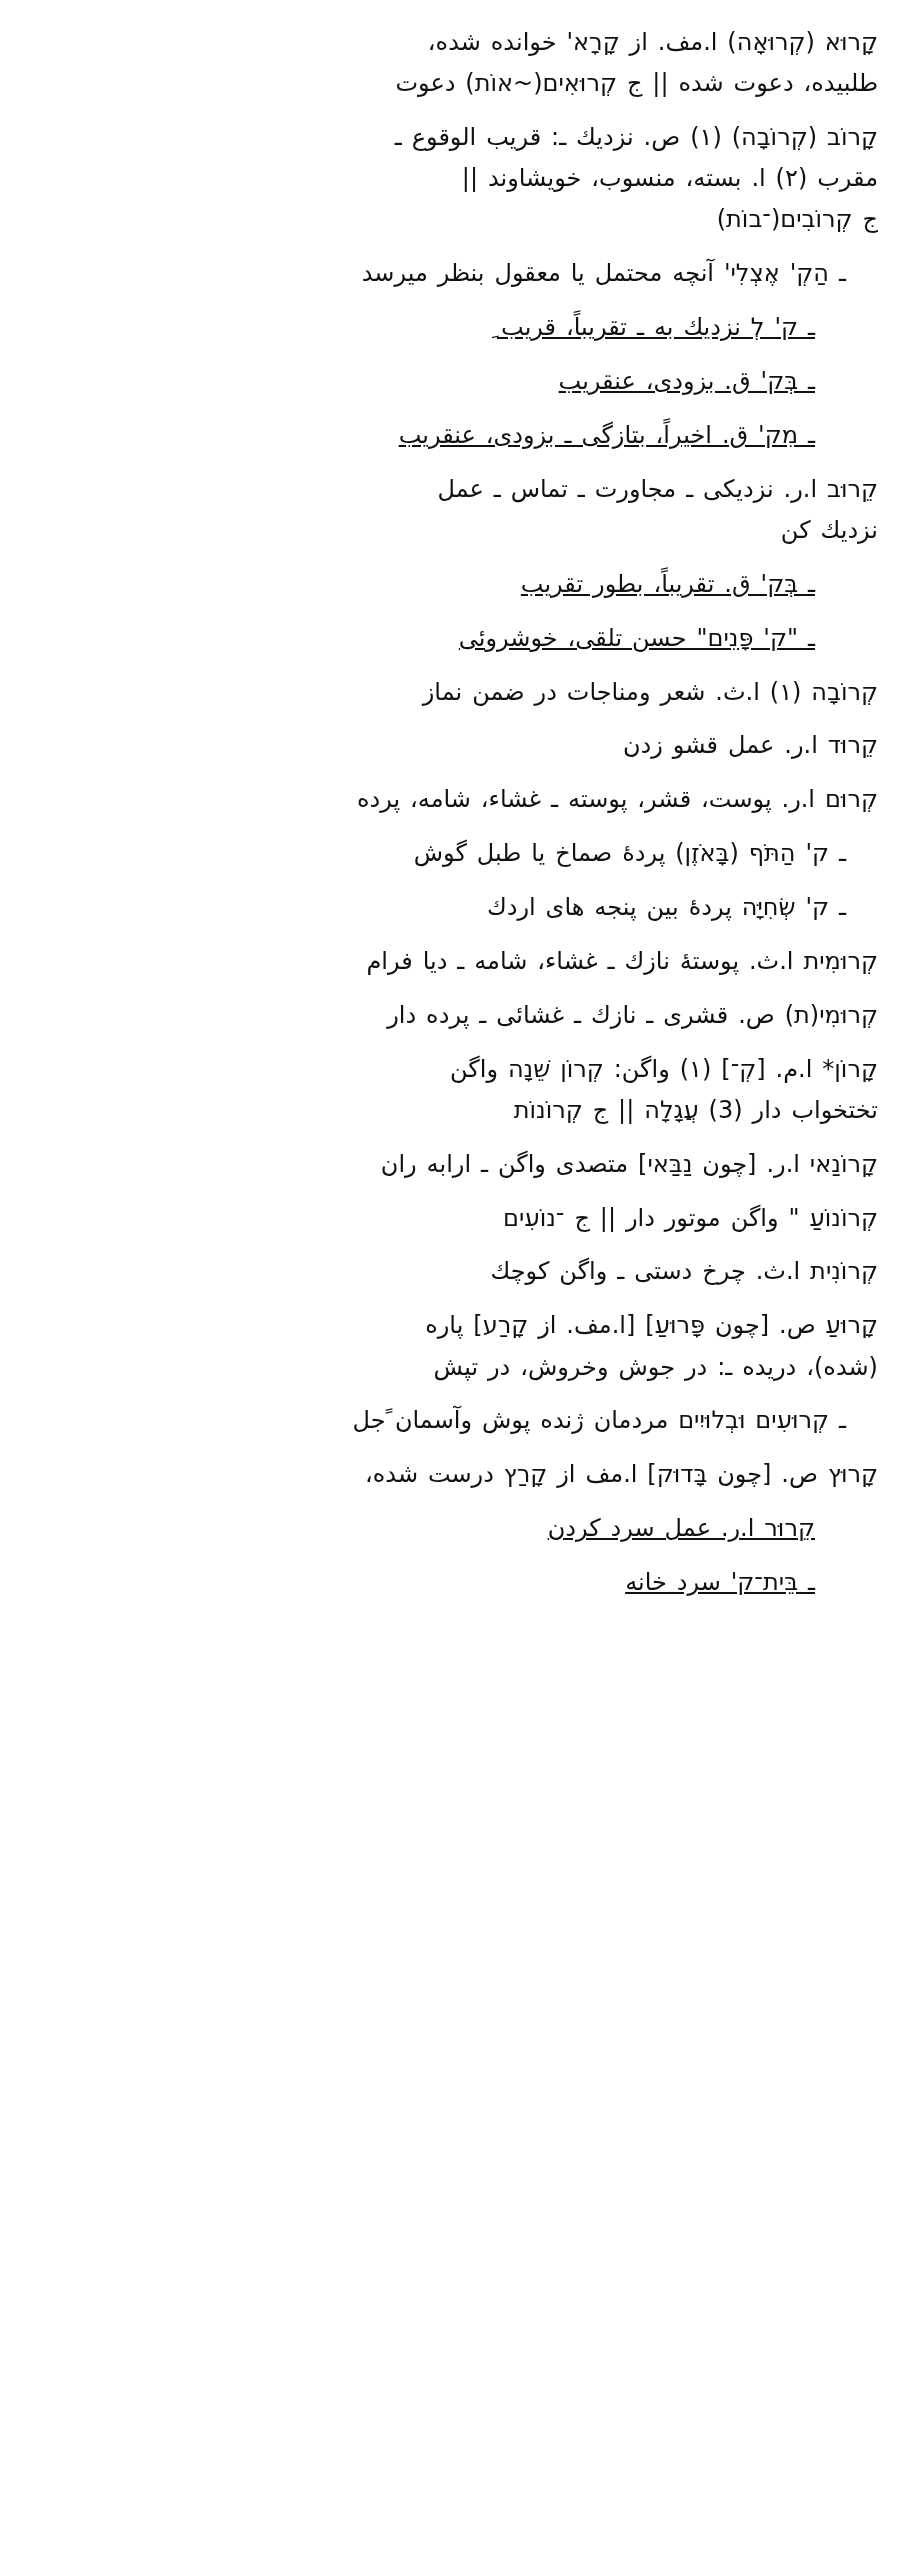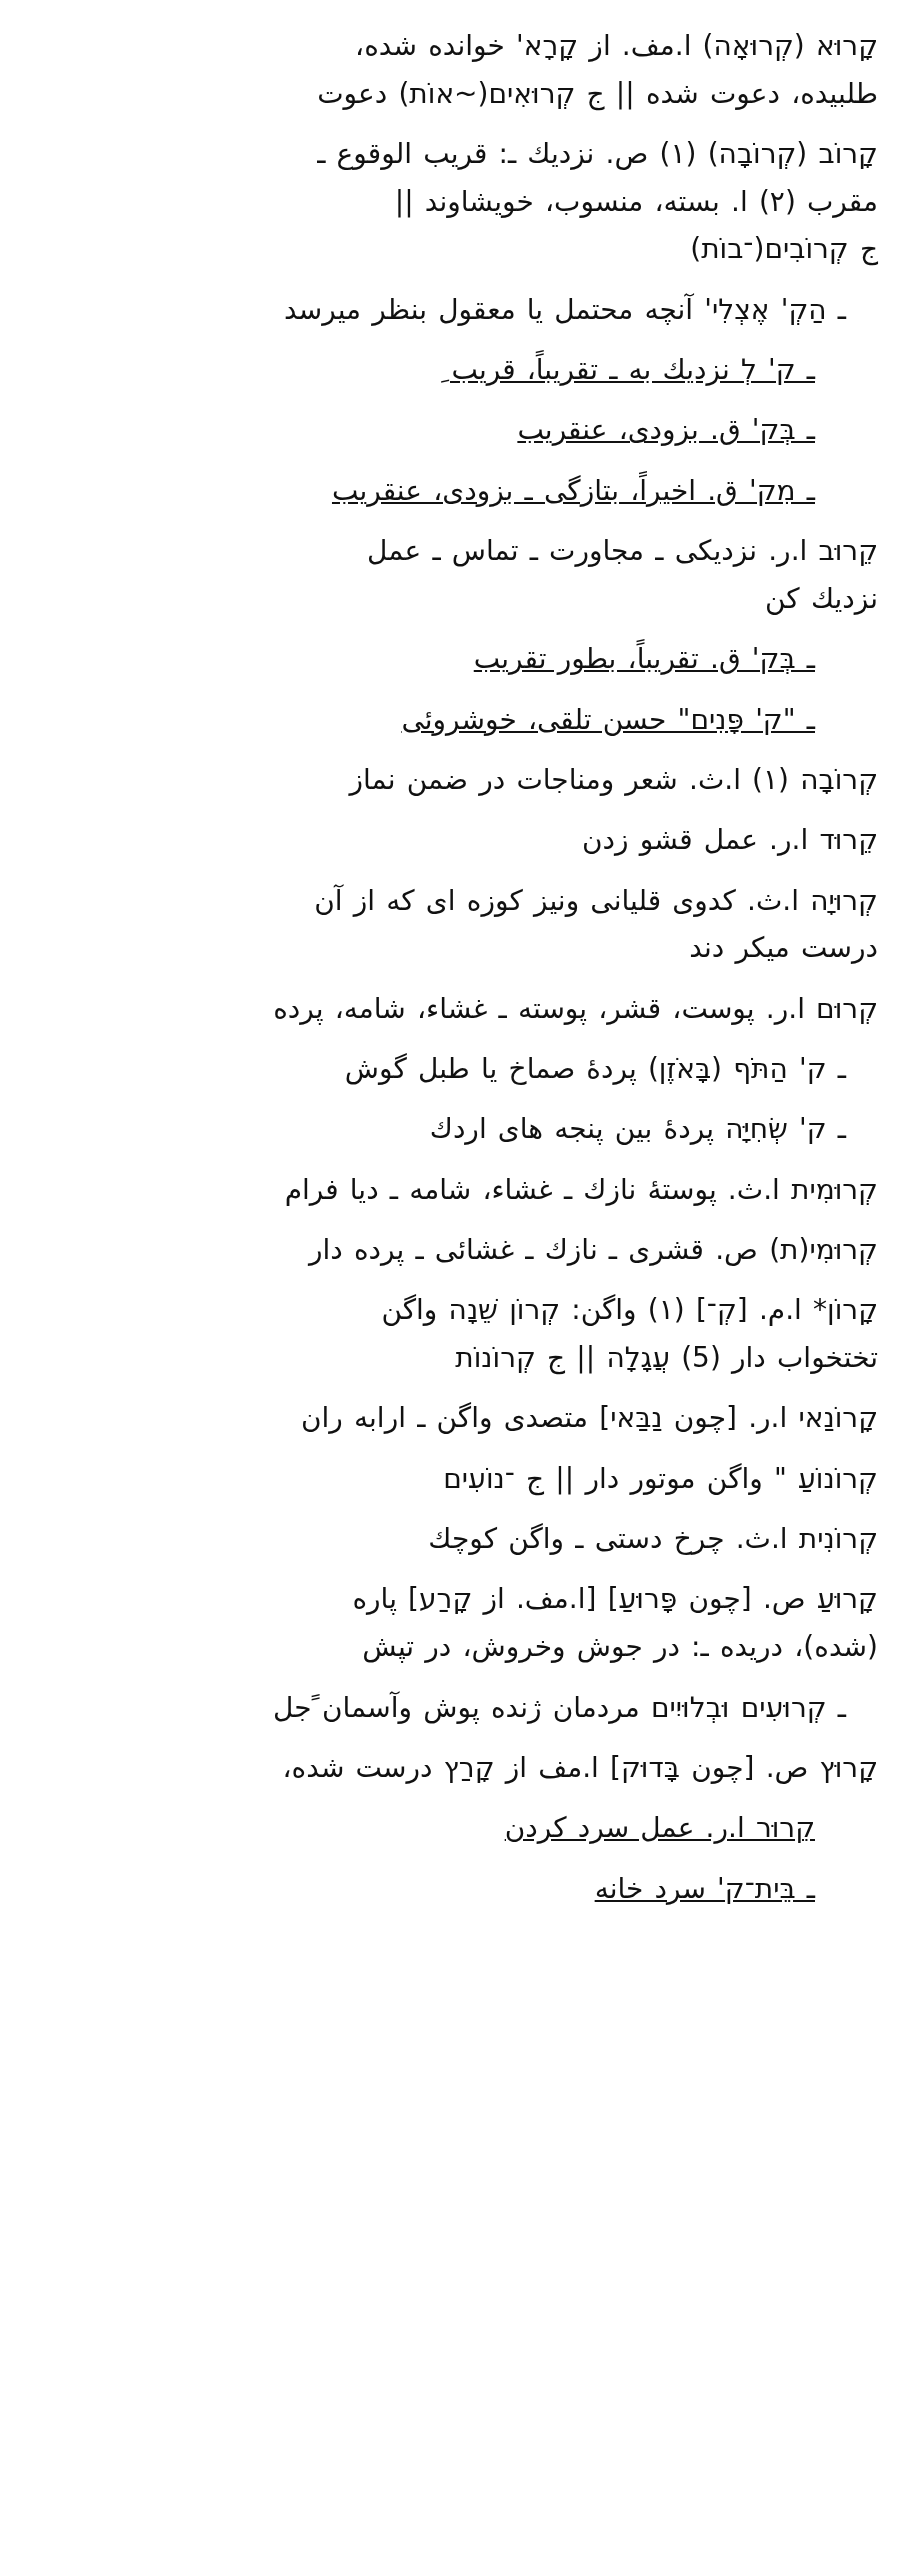--- a/index.html
+++ b/index.html
@@ -21,21 +21,21 @@
     direction: rtl;
     text-align: right;
   }
   .entry {
     margin-bottom: 15px;
   }
   .line {
     direction: rtl;
     text-align: right;
     line-height: 1.62;
-    font-size: 28px;
+    font-size: 24px;
     letter-spacing: 0px;
     margin: 0 0 2.3px 0;
     word-spacing: 2.3px;
   }
   .line.indent1 {
     padding-right: 32px;
   }
   .line.indent2 {
     padding-right: 63px;
     text-decoration: underline;
@@ -77,41 +77,37 @@
       <div class="entry">
         <p class="line indent2">ـ "ק' פָּנִים"  حسن تلقی، خوشروئی</p>
       </div>
       <div class="entry">
         <p class="line">קְרוֹבָה (۱) ا.ث.  شعر ومناجات در ضمن نماز</p>
       </div>
       <div class="entry">
         <p class="line">קֵרוּד ا.ر.  عمل قشو زدن</p>
       </div>
       <div class="entry">
-        <p class="line">קְרוּיָה ا.ث. كدوی قلیانی ونیز كوزه ای كه از آن</p>
-        <p class="line">درست میكر دند</p>
-      </div>
-      <div class="entry">
         <p class="line">קְרוּם ا.ر. پوست، قشر، پوسته ـ غشاء، شامه، پرده</p>
       </div>
       <div class="entry">
         <p class="line indent1">ـ ק' הַתֹּף (בָּאֹזֶן) پردهٔ صماخ یا طبل گوش</p>
       </div>
       <div class="entry">
         <p class="line indent1">ـ ק' שְׂחִיָּה پردهٔ بین پنجه های اردك</p>
       </div>
       <div class="entry">
         <p class="line">קְרוּמִית ا.ث.  پوستهٔ نازك ـ غشاء، شامه ـ دیا فرام</p>
       </div>
       <div class="entry">
         <p class="line">קְרוּמִי(ת) ص.  قشری ـ نازك ـ غشائی ـ پرده دار</p>
       </div>
       <div class="entry">
         <p class="line">קָרוֹן* ا.م.  [קְ־] (۱) واگن: קְרוֹן שֵׁנָה واگن</p>
-        <p class="line">تختخواب دار (5) עֲגָלָה || ج קְרוֹנוֹת</p>
+        <p class="line">تختخواب دار (3) עֲגָלָה || ج קְרוֹנוֹת</p>
       </div>
       <div class="entry">
         <p class="line">קָרוֹנַאי ا.ر.  [چون נַבַּאי] متصدی واگن ـ ارابه ران</p>
       </div>
       <div class="entry">
         <p class="line">קְרוֹנוֹעַ "  واگن موتور دار || ج ־נוֹעִים</p>
       </div>
       <div class="entry">
         <p class="line">קְרוֹנִית ا.ث.  چرخ دستی ـ واگن كوچك</p>
       </div>

